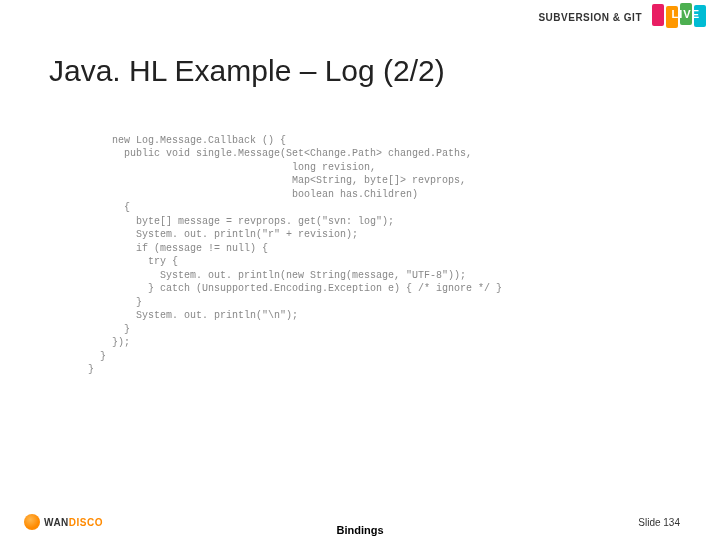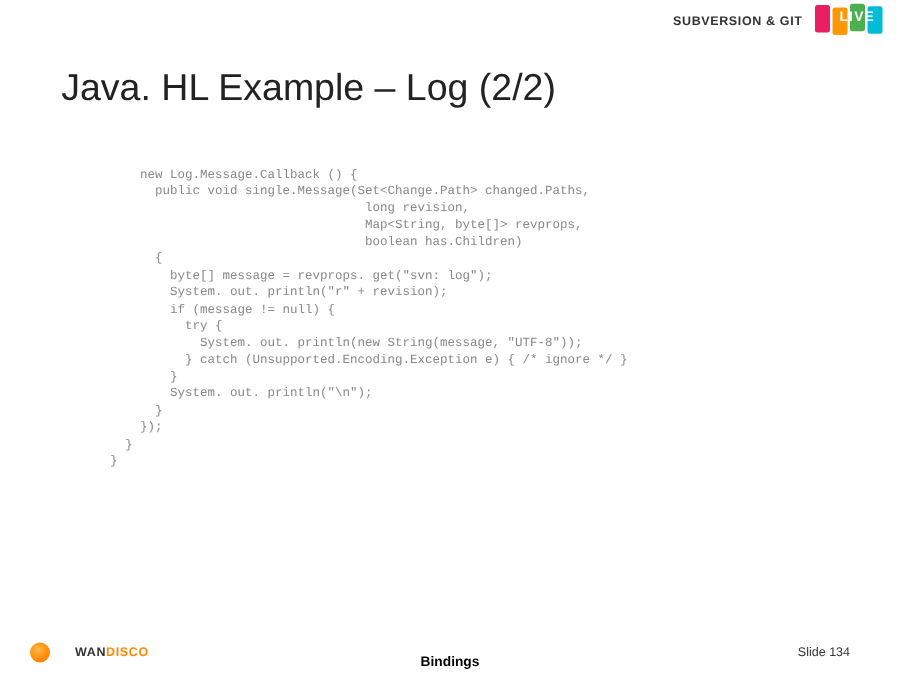--- a/index.html
+++ b/index.html
@@ -98,21 +98,21 @@
     font-size: 10px;
     color: #333;
     text-align: center;
   }
   .logo {
     position: absolute;
     left: 24px;
     bottom: 10px;
     display: flex;
     align-items: center;
-    gap: 20px;
+    gap: 4px;
   }
   .logo-circle {
     width: 16px; height: 16px;
     border-radius: 50%;
     background: radial-gradient(circle at 40% 35%, #ffb74d 0%, #ff8a00 60%);
   }
   .logo-text {
     font-size: 10px;
     font-weight: 700;
     letter-spacing: 0.5px;

